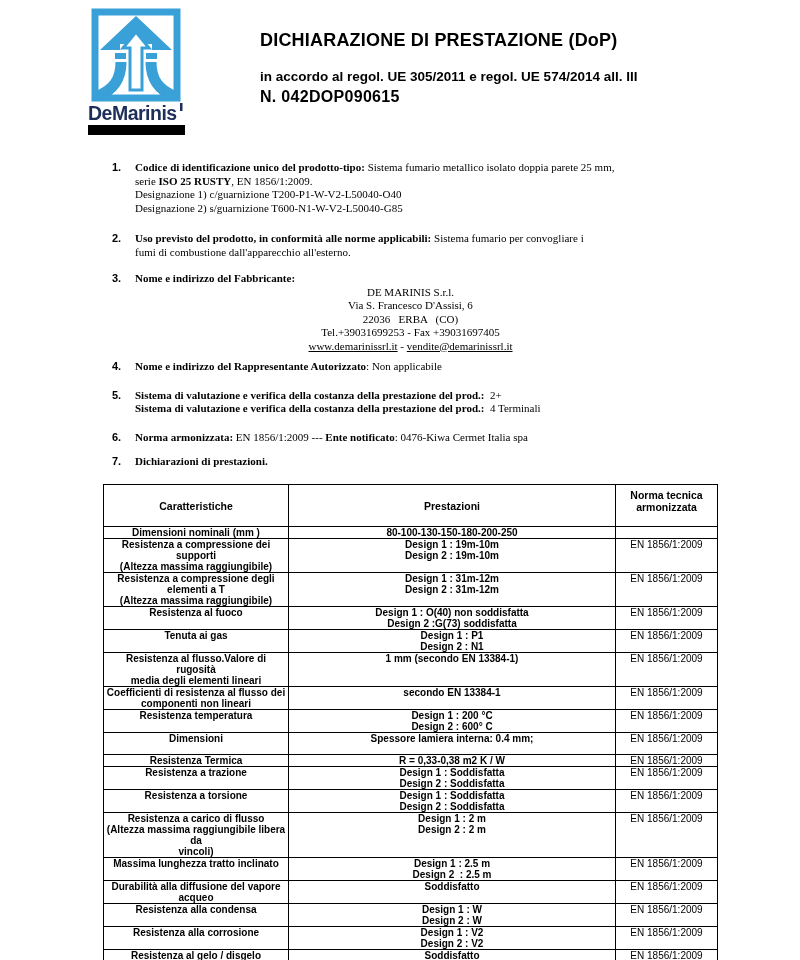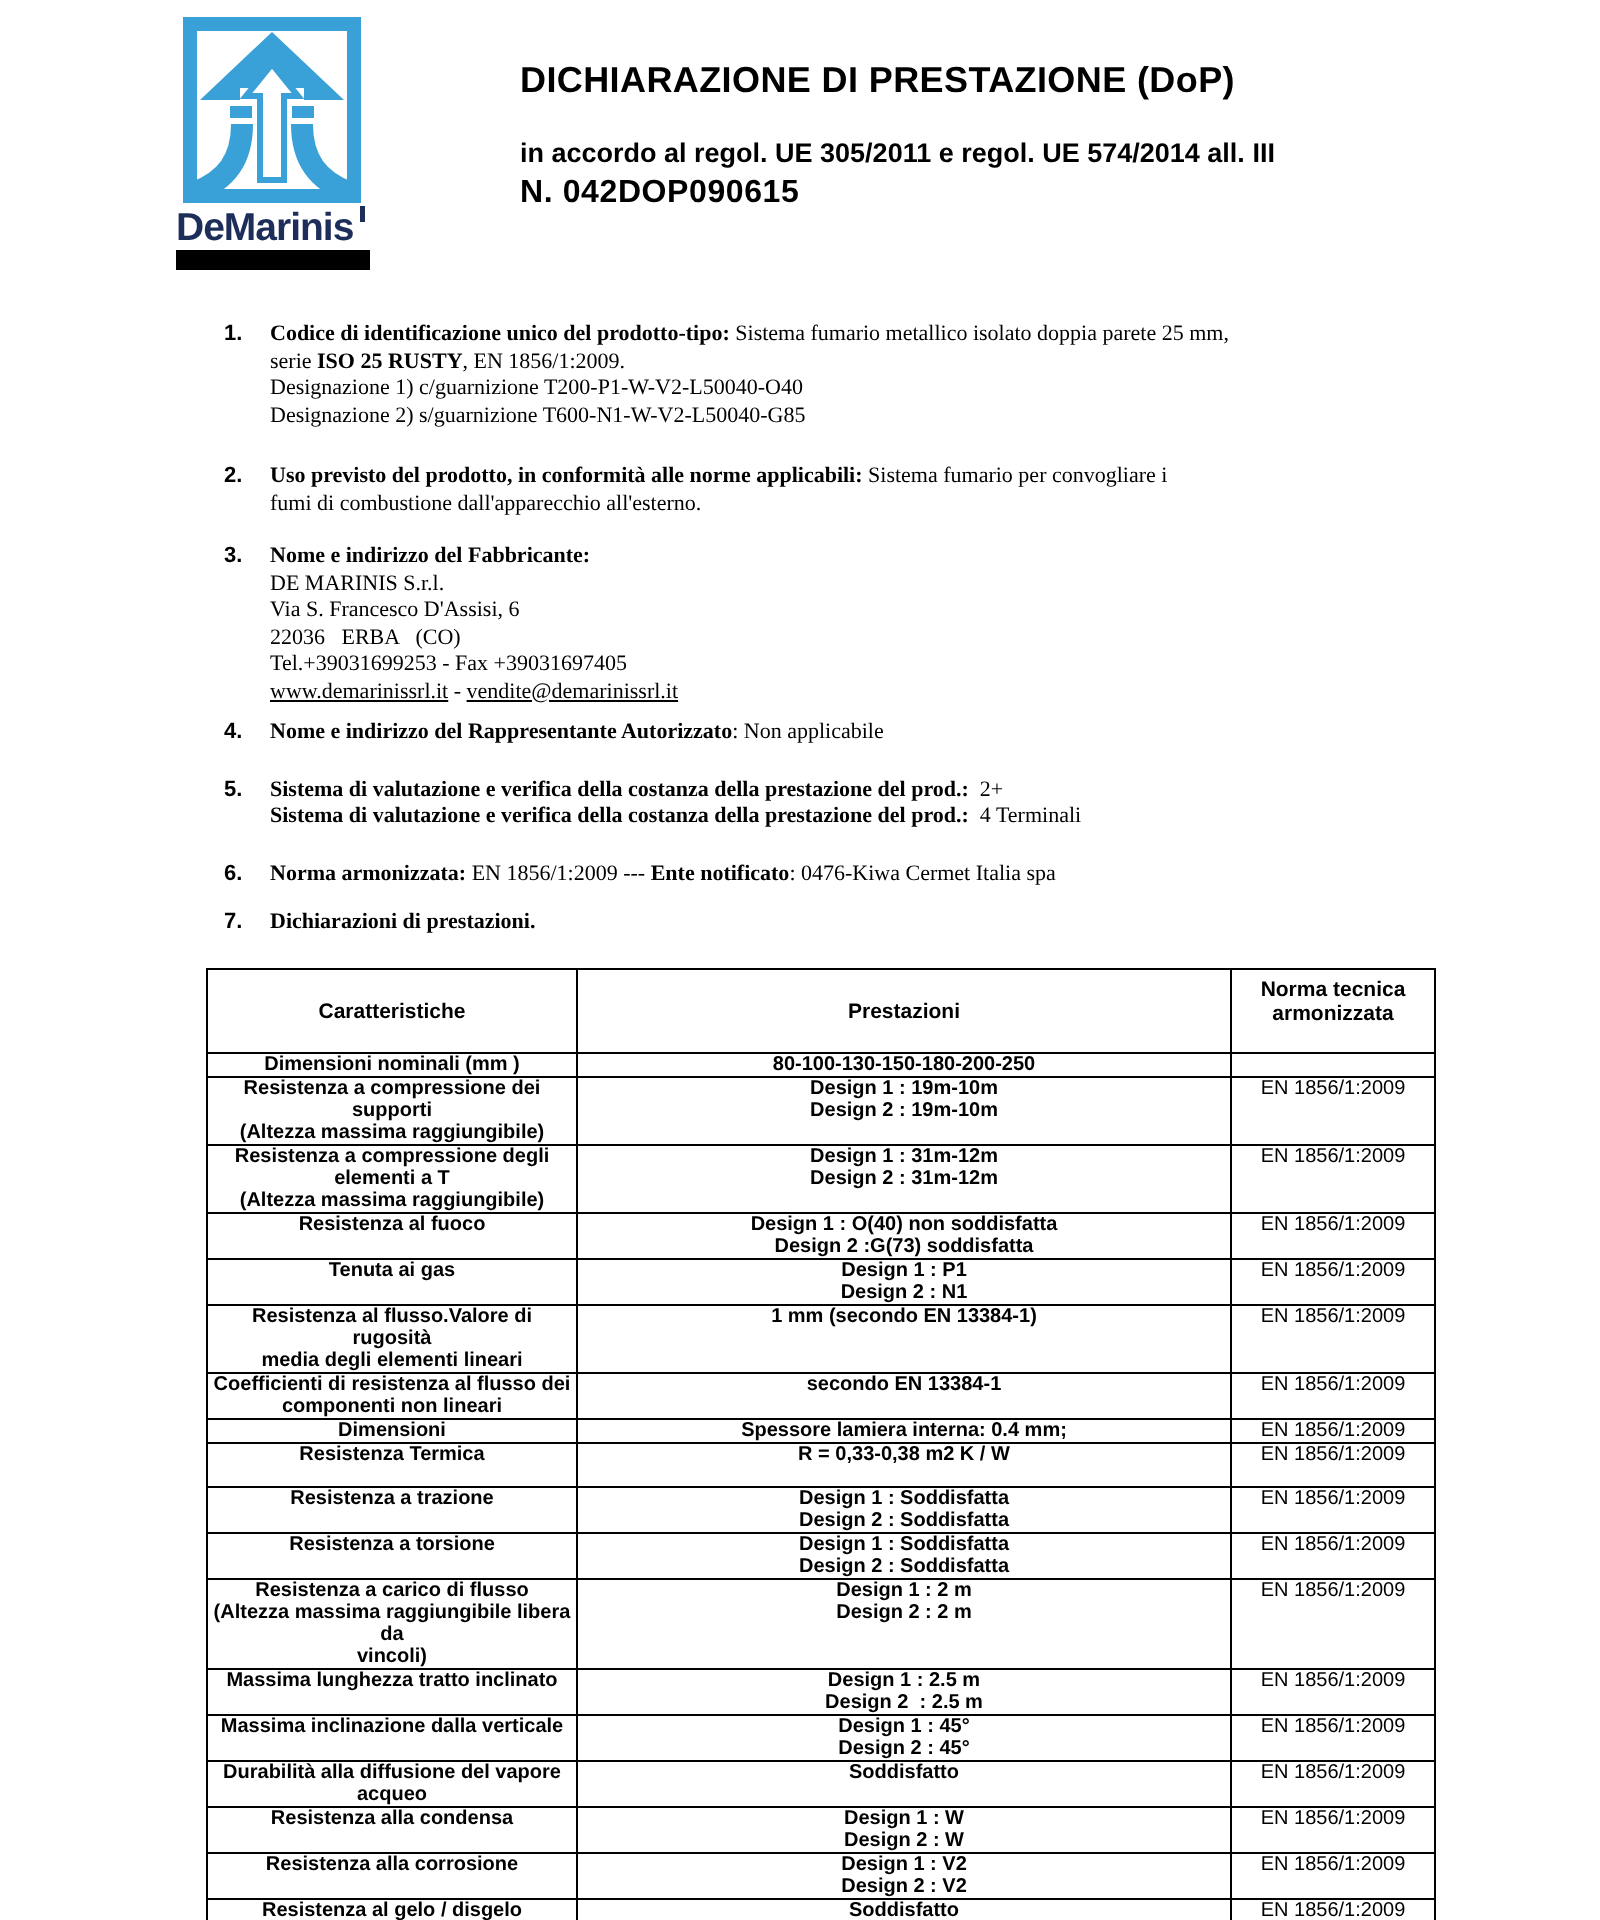--- a/index.html
+++ b/index.html
@@ -22,21 +22,21 @@
   .item { display: flex; }
   .item:nth-child(1) { margin-bottom: 17px; }
   .item:nth-child(2) { margin-bottom: 13px; }
   .item:nth-child(3) { margin-bottom: 7px; }
   .item:nth-child(4) { margin-bottom: 15px; }
   .item:nth-child(5) { margin-bottom: 15px; }
   .item:nth-child(6) { margin-bottom: 11px; }
   .num { width: 23px; flex: 0 0 23px; font-weight: bold; }
   .item-body { flex: 1; }
   .line { white-space: pre-wrap; font-family: Liberation Serif, serif; }
-  .line.center { text-align: left; padding-right: 32px; }
+  .line.center { text-align: center; padding-right: 32px; }
   .b { font-weight: bold; }
   .u { text-decoration: underline; }
   
   .table-wrap { position: absolute; top: 484px; left: 103px; }
   table { border-collapse: collapse; table-layout: fixed; width: 614px; }
   th, td { border: 1px solid #000; }
   thead tr { height: 42px; }
   th { font-size: 10.5px; font-weight: bold; text-align: center; line-height: 12px; }
   th.c1, th.c2 { vertical-align: middle; }
   th.c3 { vertical-align: top; padding-top: 4px; }
@@ -208,20 +208,30 @@
               <div class="cl">Coefficienti di resistenza al flusso dei</div>
               <div class="cl">componenti non lineari</div>
             </td>
             <td>
               <div class="cl">secondo EN 13384-1</div>
             </td>
             <td>EN 1856/1:2009</td>
           </tr>
           <tr>
             <td>
+              <div class="cl">Resistenza temperatura</div>
+            </td>
+            <td>
+              <div class="cl">Design 1 : 200 °C</div>
+              <div class="cl">Design 2 : 600° C</div>
+            </td>
+            <td>EN 1856/1:2009</td>
+          </tr>
+          <tr>
+            <td>
               <div class="cl">Dimensioni</div>
             </td>
             <td>
               <div class="cl">Spessore lamiera interna: 0.4 mm;</div>
             </td>
             <td>EN 1856/1:2009</td>
           </tr>
           <tr>
             <td>
               <div class="cl">Resistenza Termica</div>
@@ -268,30 +278,20 @@
               <div class="cl">Massima lunghezza tratto inclinato</div>
             </td>
             <td>
               <div class="cl">Design 1 : 2.5 m</div>
               <div class="cl">Design 2  : 2.5 m</div>
             </td>
             <td>EN 1856/1:2009</td>
           </tr>
           <tr>
             <td>
-              <div class="cl">Massima inclinazione dalla verticale</div>
-            </td>
-            <td>
-              <div class="cl">Design 1 : 45°</div>
-              <div class="cl">Design 2 : 45°</div>
-            </td>
-            <td>EN 1856/1:2009</td>
-          </tr>
-          <tr>
-            <td>
               <div class="cl">Durabilità alla diffusione del vapore</div>
               <div class="cl">acqueo</div>
             </td>
             <td>
               <div class="cl">Soddisfatto</div>
             </td>
             <td>EN 1856/1:2009</td>
           </tr>
           <tr>
             <td>

